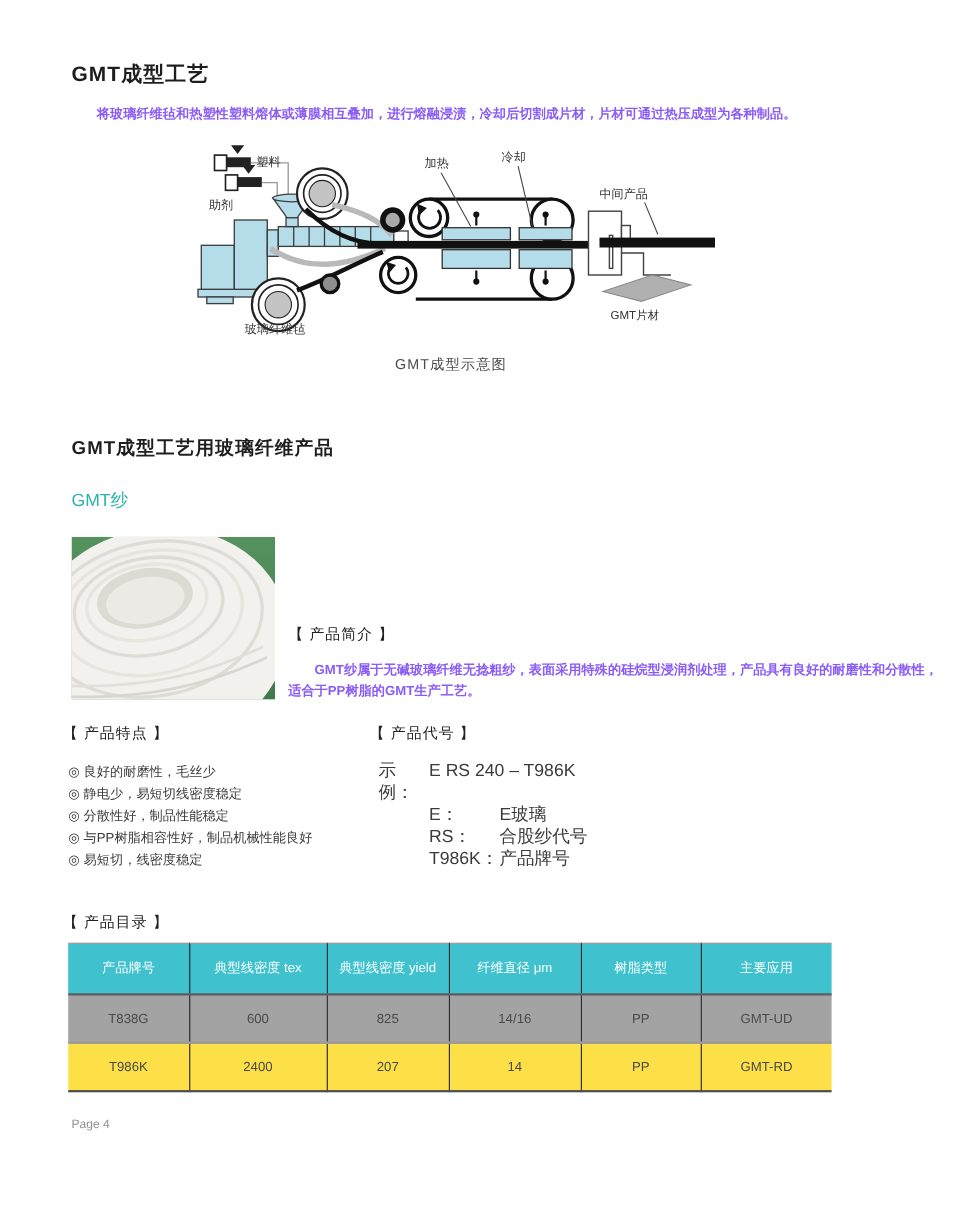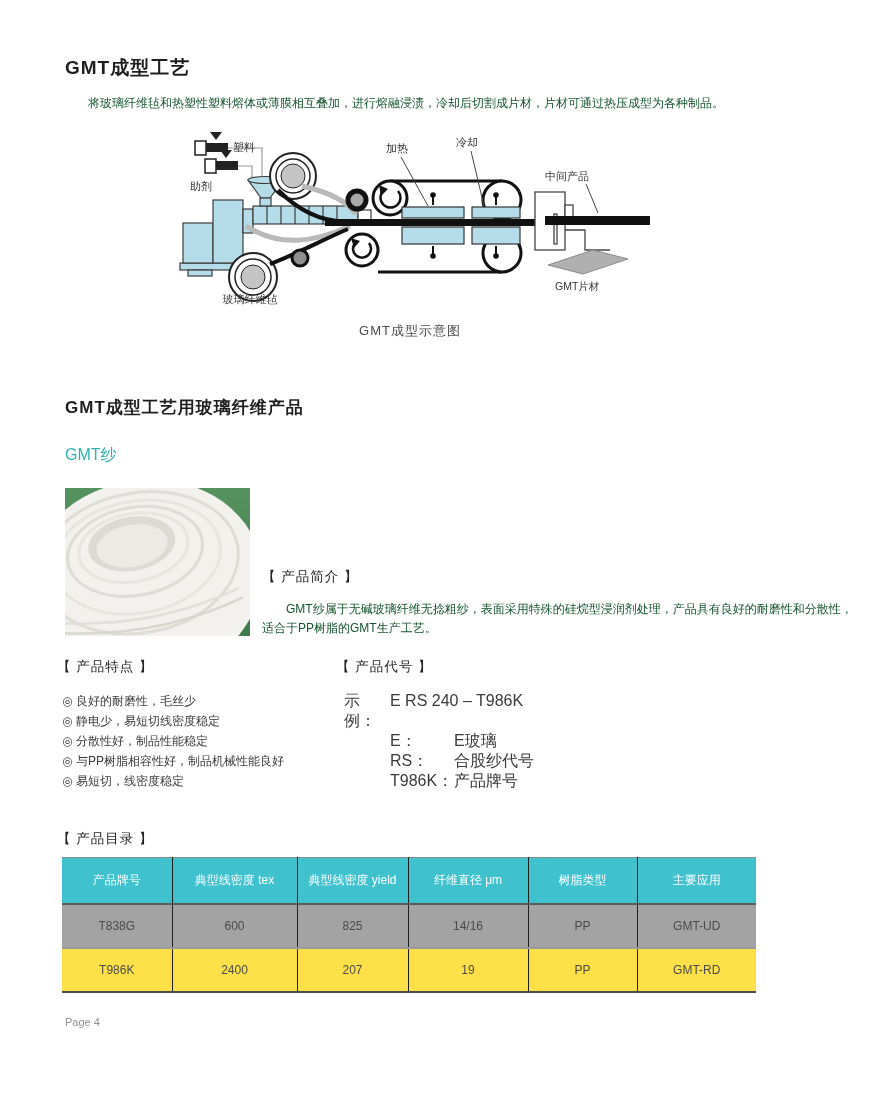--- a/index.html
+++ b/index.html
@@ -5,21 +5,21 @@
   html,body{margin:0;padding:0;background:#fff;}
   .page{
     position:relative;width:870px;height:1120px;background:#ffffff;overflow:hidden;
     font-family:"Liberation Sans","DejaVu Sans",sans-serif;color:#333;
   }
   .abs{position:absolute;}
   .h1{font-size:19px;font-weight:bold;color:#1e1e1e;letter-spacing:1px;}
   .h2{font-size:17px;font-weight:bold;color:#1e1e1e;letter-spacing:1px;}
   .h3-teal{font-size:16px;font-weight:normal;}
   .bracket-head{font-size:13.5px;color:#222;letter-spacing:1px;}
-  .body-text{font-size:12px;color:#14532d;line-height:19px;}
+  .body-text{font-size:12px;color:#8b5cf6;line-height:19px;font-weight:bold;}
   .caption{font-size:13px;color:#4a4a4a;letter-spacing:1px;text-align:center;}
   .feature-row{display:flex;line-height:20px;font-size:12px;color:#3a3a3a;}
   .feature-row .bullet{width:14px;}
   .code-row{display:flex;line-height:20px;font-size:16px;color:#3a3a3a;}
   .code-row .c1{width:46px;}
   .code-row .c2{width:64px;}
   table.catalog{border-collapse:collapse;table-layout:fixed;width:694px;border-top:1px solid #8a8a8a;}
   table.catalog th{
     height:43px;font-weight:normal;font-size:12px;color:#ffffff;text-align:center;
     border-left:1px solid #1f1f1f;
@@ -266,21 +266,21 @@
           <td>600</td>
           <td>825</td>
           <td>14/16</td>
           <td>PP</td>
           <td>GMT-UD</td>
         </tr>
         <tr class="r1" style="background:#fde047;">
           <td>T986K</td>
           <td>2400</td>
           <td>207</td>
-          <td>19</td>
+          <td>14</td>
           <td>PP</td>
           <td>GMT-RD</td>
         </tr>
       </tbody>
     </table>
   </div>
 
   <div class="abs footer" style="left:65px;top:1016px;">Page 4</div>
 
 </div>

